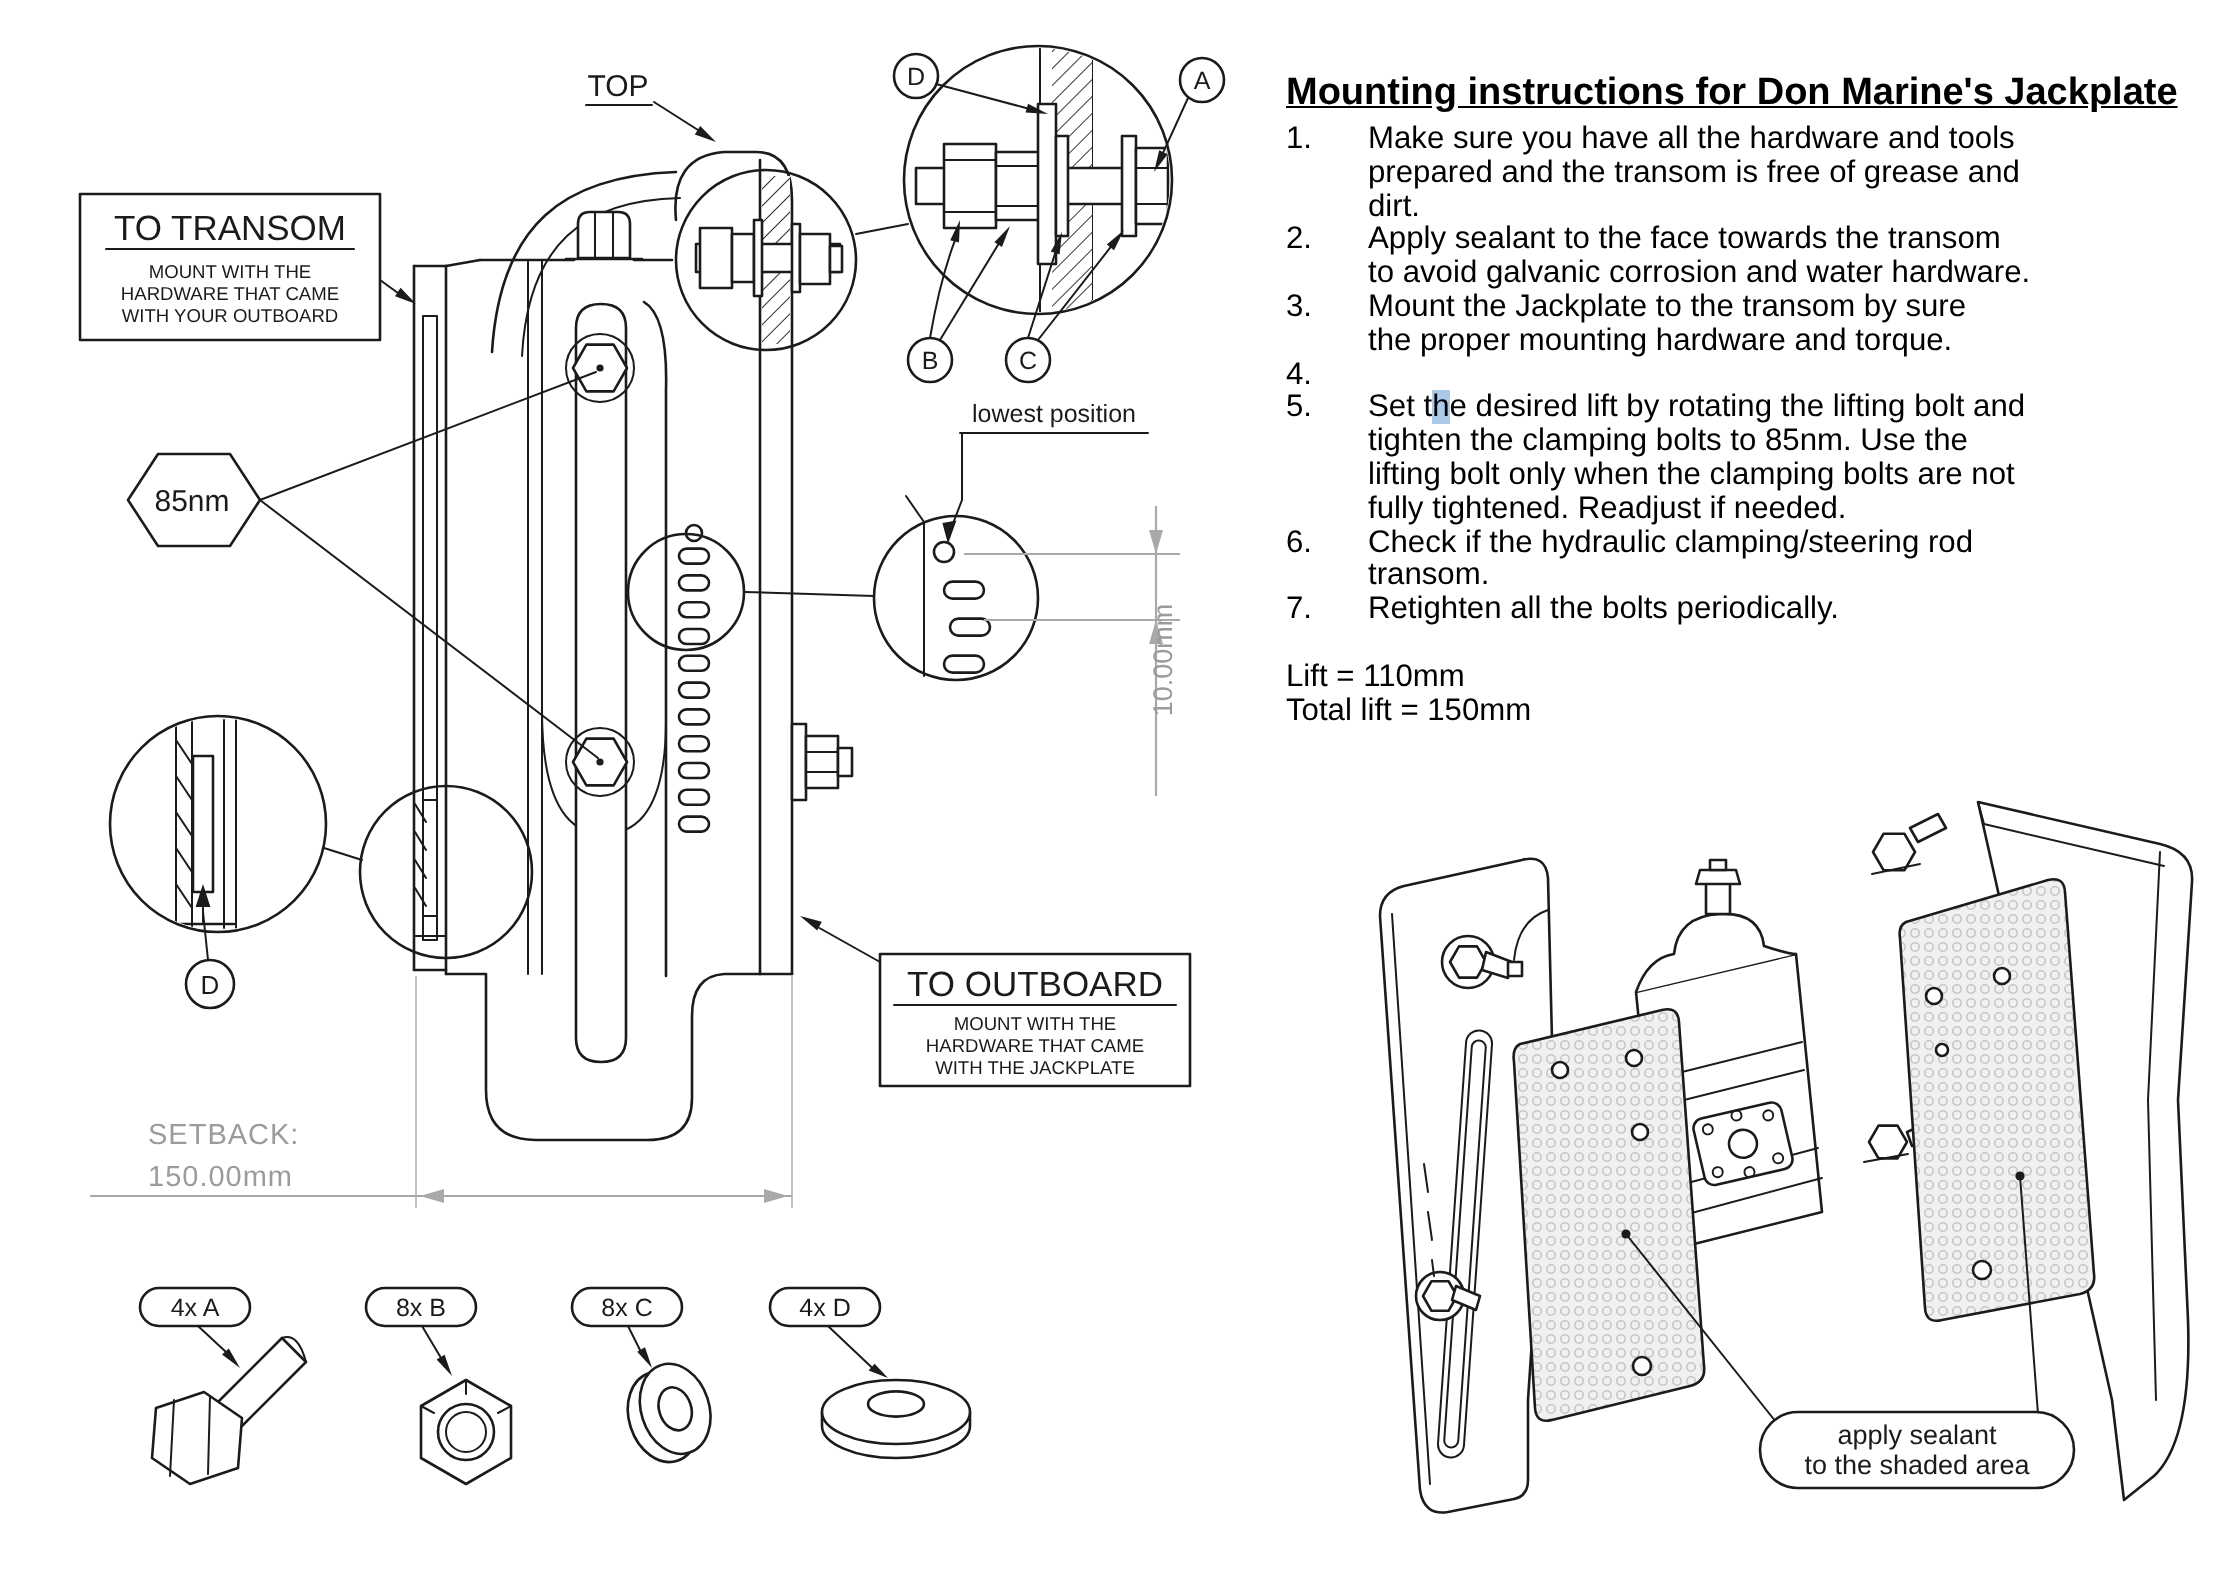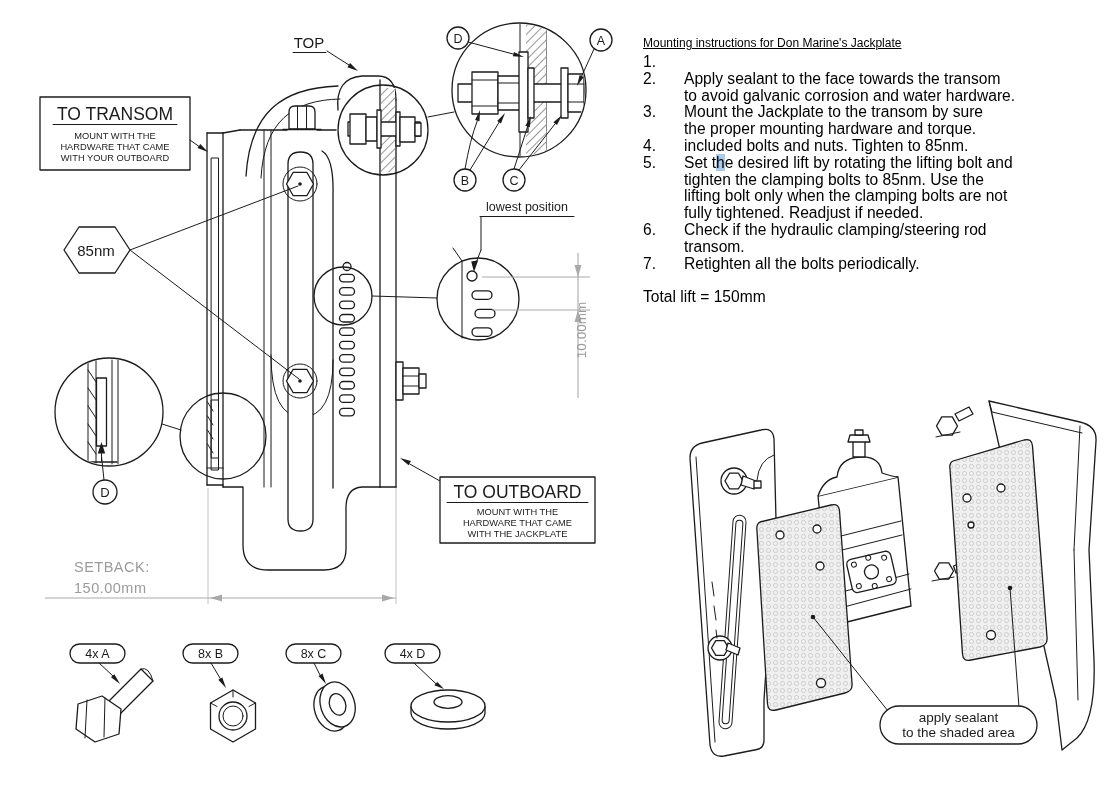--- a/index.html
+++ b/index.html
@@ -1,21 +1,21 @@
 <!DOCTYPE html>
 <html><head>
 <meta charset="utf-8">
 <style>
   html,body{margin:0;padding:0;background:#fff}
   .canvas{position:relative;width:1112px;height:785px;background:#fff;overflow:hidden;
           font-family:"Liberation Sans",sans-serif;color:#000}
   .dwg{position:absolute;left:0;top:0}
   .iso{position:absolute;left:660px;top:400px}
   .instructions{position:absolute;left:643px;top:36px;width:465px}
-  .ins-title{font-size:12px;font-weight:400;text-decoration:underline;white-space:nowrap;margin-bottom:4px}
+  .ins-title{font-size:19px;font-weight:700;text-decoration:underline;white-space:nowrap;margin-bottom:4px}
   .ins-item{display:flex}
   .ins-num{flex:0 0 41px;font-size:15.6px;line-height:16.8px}
   .ins-body{font-size:15.6px;line-height:16.8px}
   .ins-line{white-space:nowrap}
   .hl{background:#abc9e8}
   .specs{margin-top:17px;font-size:15.6px;line-height:16.8px}
   
   svg{font-family:"Liberation Sans",sans-serif}
   svg text{fill:#1b1b1b}
   .ln{fill:none;stroke:#1b1b1b;stroke-width:1.3;stroke-linecap:round;stroke-linejoin:round}
@@ -356,39 +356,43 @@
         </g>
       </g>
     </g>
   </svg>
 
   <div class="instructions">
     <div class="ins-title">Mounting instructions for Don Marine's Jackplate</div>
     <div id="ins-list">
         <div class="ins-item">
           <div class="ins-num">1.</div>
+          <div class="ins-body">
+            <div class="ins-line"><span>Make sure you have all the hardware and tools</span></div>
+            <div class="ins-line"><span>prepared and the transom is free of grease and</span></div>
+            <div class="ins-line"><span>dirt.</span></div>
+          </div>
         </div>
         <div class="ins-item">
           <div class="ins-num">2.</div>
           <div class="ins-body">
             <div class="ins-line"><span>Apply sealant to the face towards the transom</span></div>
             <div class="ins-line"><span>to avoid galvanic corrosion and water hardware.</span></div>
           </div>
         </div>
         <div class="ins-item">
           <div class="ins-num">3.</div>
           <div class="ins-body">
             <div class="ins-line"><span>Mount the Jackplate to the transom by sure</span></div>
             <div class="ins-line"><span>the proper mounting hardware and torque.</span></div>
           </div>
         </div>
         <div class="ins-item">
           <div class="ins-num">4.</div>
           <div class="ins-body">
-            <div class="ins-line"><span>included bolts and nuts. Tighten to 85nm.</span></div>
           </div>
         </div>
         <div class="ins-item">
           <div class="ins-num">5.</div>
           <div class="ins-body">
             <div class="ins-line"><span>Set t</span><span class="hl">h</span><span>e desired lift by rotating the lifting bolt and</span></div>
             <div class="ins-line"><span>tighten the clamping bolts to 85nm. Use the</span></div>
             <div class="ins-line"><span>lifting bolt only when the clamping bolts are not</span></div>
             <div class="ins-line"><span>fully tightened. Readjust if needed.</span></div>
           </div>
@@ -401,20 +405,21 @@
           </div>
         </div>
         <div class="ins-item">
           <div class="ins-num">7.</div>
           <div class="ins-body">
             <div class="ins-line"><span>Retighten all the bolts periodically.</span></div>
           </div>
         </div>
       </div>
     <div class="specs">
+      <div>Lift = 110mm</div>
       <div>Total lift = 150mm</div>
     </div>
   </div>
 
   <svg class="iso" width="452" height="385" viewBox="0 0 452 385">
     <defs>
       <pattern id="sealPat" patternUnits="userSpaceOnUse" width="7" height="7">
         <rect width="7" height="7" fill="#f0f0f0"></rect>
         <circle cx="3.5" cy="3.5" r="2.1" fill="none" stroke="#c6c6c6" stroke-width="0.8"></circle>
       </pattern>

